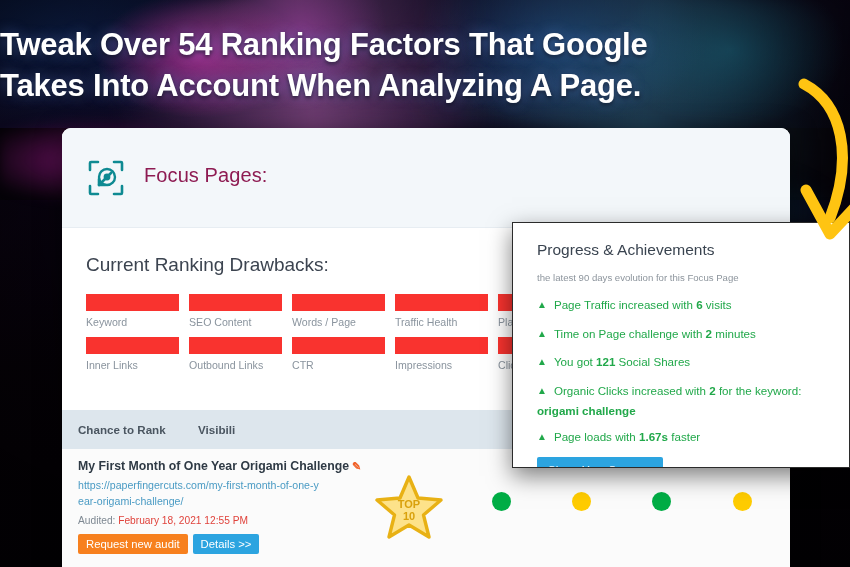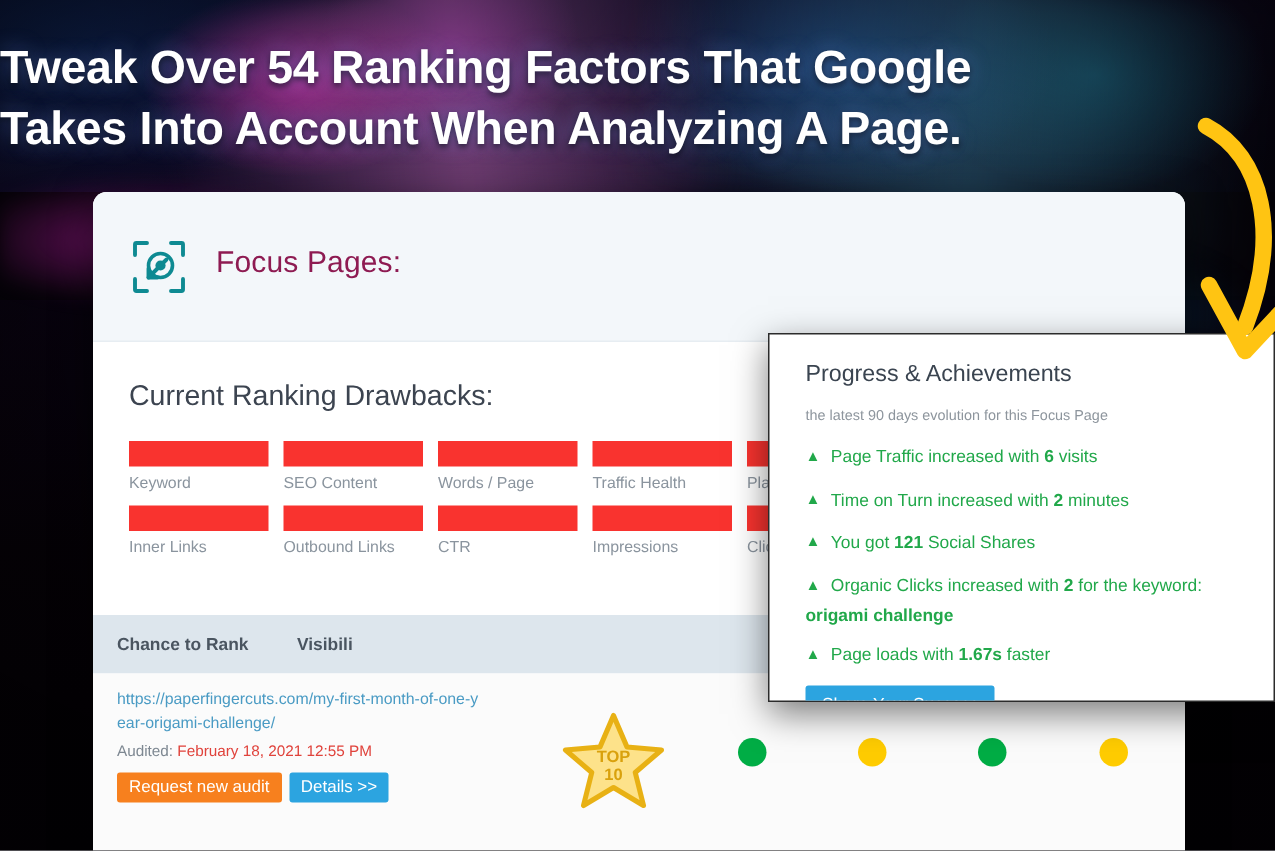--- a/index.html
+++ b/index.html
@@ -227,20 +227,23 @@
     </div>
   </div>
 
   <div id="tbl-head">
     <div class="th-chance">Chance to Rank</div>
     <div class="th-vis">Visibili</div>
   </div>
 
   <div id="tbl-body">
     <div id="row-main">
+      <div id="row-title">
+        <span>My First Month of One Year Origami Challenge</span><span class="edit-ico">✎</span>
+      </div>
       <div id="row-url">https://paperfingercuts.com/my-first-month-of-one-year-origami-challenge/</div>
       <div id="row-audit">
         <span>Audited:</span>
         <span class="aud-date">February 18, 2021 12:55 PM</span>
       </div>
       <button class="rowbtn" id="btn-audit">Request new audit</button><button class="rowbtn" id="btn-details">Details &gt;&gt;</button>
     </div>
   </div>
 </div>
 
@@ -261,21 +264,21 @@
   <div class="ach">
     <span class="up">▲</span>
     <span>
       <span>Page Traffic increased with </span><b>6</b><span> visits</span>
     </span>
   </div>
 
   <div class="ach">
     <span class="up">▲</span>
     <span>
-      <span>Time on Turn increased with </span><b>2</b><span> minutes</span>
+      <span>Time on Page challenge with </span><b>2</b><span> minutes</span>
     </span>
   </div>
 
   <div class="ach">
     <span class="up">▲</span>
     <span>
       <span>You got </span><b>121</b><span> Social Shares</span>
     </span>
   </div>
 

